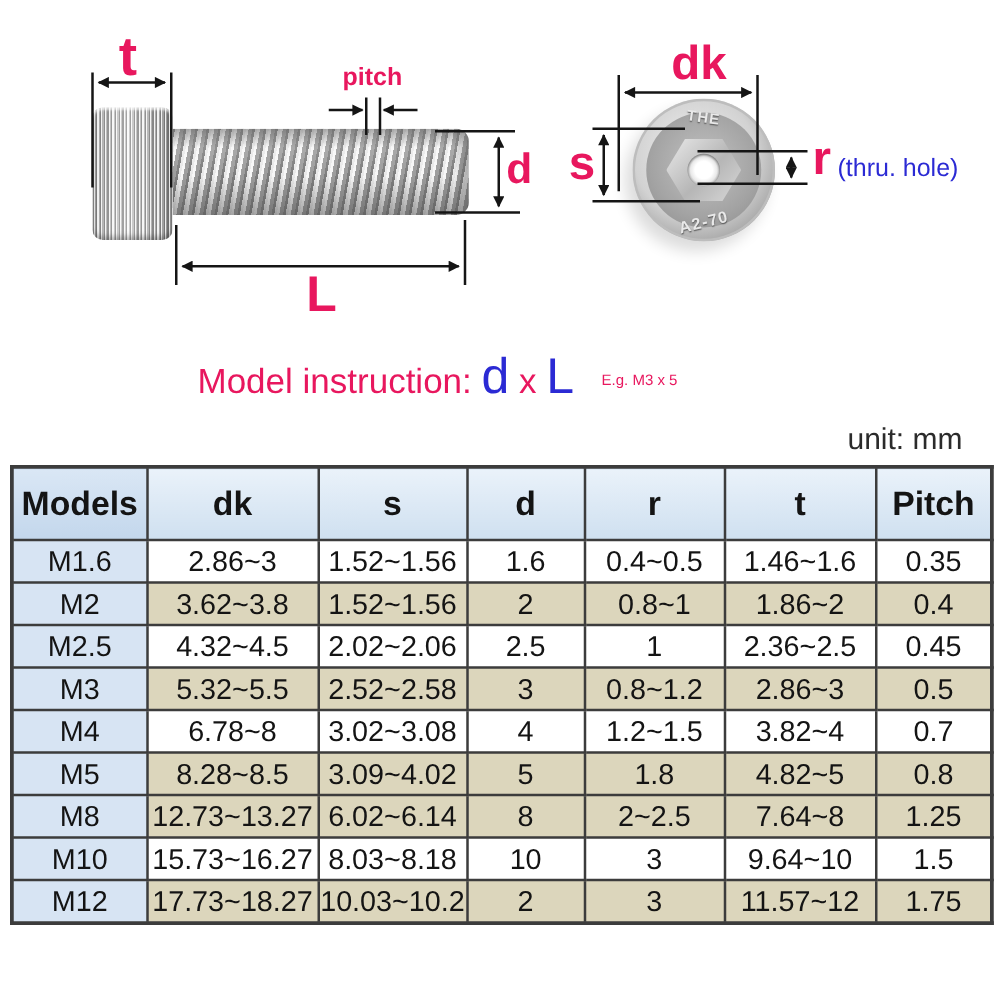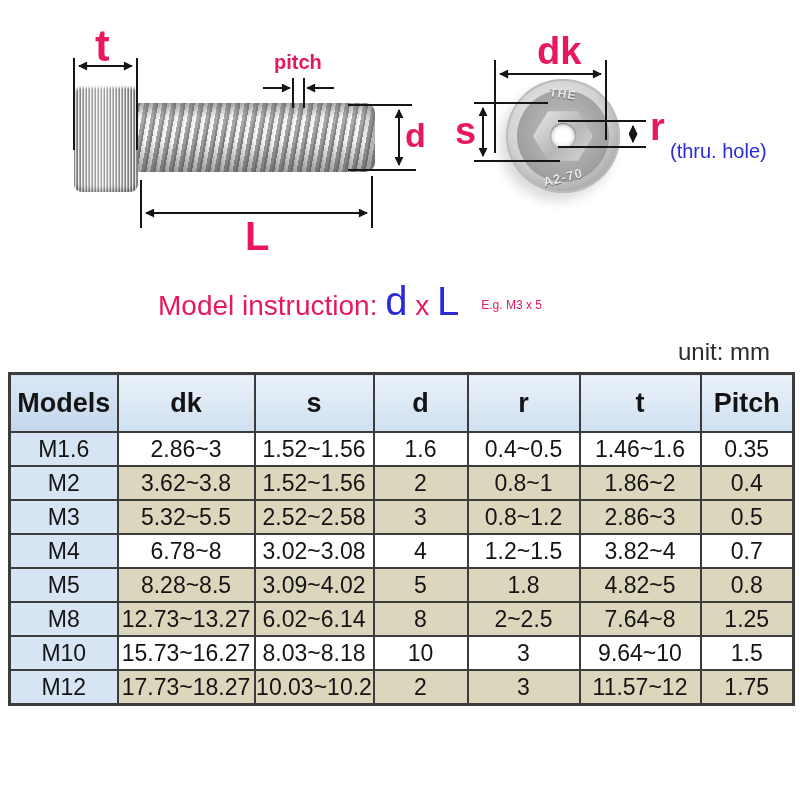--- a/index.html
+++ b/index.html
@@ -10,21 +10,21 @@
   
   .diagram{position:absolute;left:0;top:0;width:800px;height:270px;}
   .dim-label{position:absolute;color:var(--accent-pink,#e8175e);font-weight:bold;line-height:1;}
   .lbl-t{left:95px;top:24px;font-size:44px;}
   .lbl-pitch{left:274px;top:52px;font-size:20px;}
   .lbl-d{left:405px;top:118px;font-size:34px;}
   .lbl-L{left:245px;top:216px;font-size:40px;}
   .lbl-dk{left:537px;top:32px;font-size:38px;}
   .lbl-s{left:455px;top:112px;font-size:38px;}
   .lbl-r{left:650px;top:108px;font-size:38px;}
-  .lbl-thru{position:absolute;left:670px;top:140px;font-size:20px;color:var(--accent-blue,#2b2ad4);font-weight:normal;}
+  .lbl-thru{position:absolute;left:670px;top:124px;font-size:20px;color:var(--accent-blue,#2b2ad4);font-weight:normal;}
 
   
   .screw-head{
     position:absolute;left:74px;top:86px;width:64px;height:106px;border-radius:8px;
     background:
       repeating-linear-gradient(90deg, rgba(40,40,40,.38) 0 1px, rgba(252,252,252,.85) 1px 2px, rgba(140,140,140,.30) 2px 3px),
       linear-gradient(90deg,#9e9e9e,#d6d6d6 18%,#efefef 42%,#cfcfcf 68%,#949494);
     box-shadow:inset 0 2px 2px rgba(255,255,255,.7), inset 0 -3px 4px rgba(0,0,0,.25);
   }
   .screw-shaft{
@@ -195,20 +195,29 @@
         </tr>
         <tr class="alt">
           <td>M2</td>
           <td>3.62~3.8</td>
           <td>1.52~1.56</td>
           <td>2</td>
           <td>0.8~1</td>
           <td>1.86~2</td>
           <td>0.4</td>
         </tr>
+        <tr>
+          <td>M2.5</td>
+          <td>4.32~4.5</td>
+          <td>2.02~2.06</td>
+          <td>2.5</td>
+          <td>1</td>
+          <td>2.36~2.5</td>
+          <td>0.45</td>
+        </tr>
         <tr class="alt">
           <td>M3</td>
           <td>5.32~5.5</td>
           <td>2.52~2.58</td>
           <td>3</td>
           <td>0.8~1.2</td>
           <td>2.86~3</td>
           <td>0.5</td>
         </tr>
         <tr>

